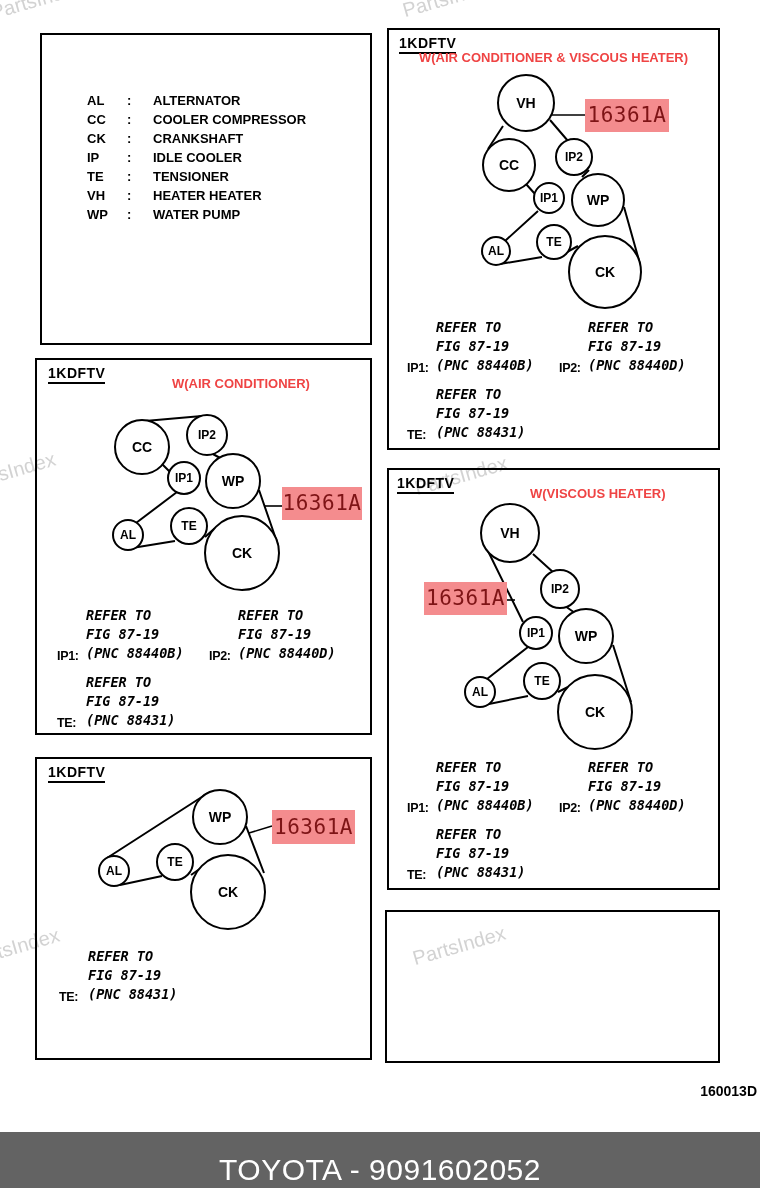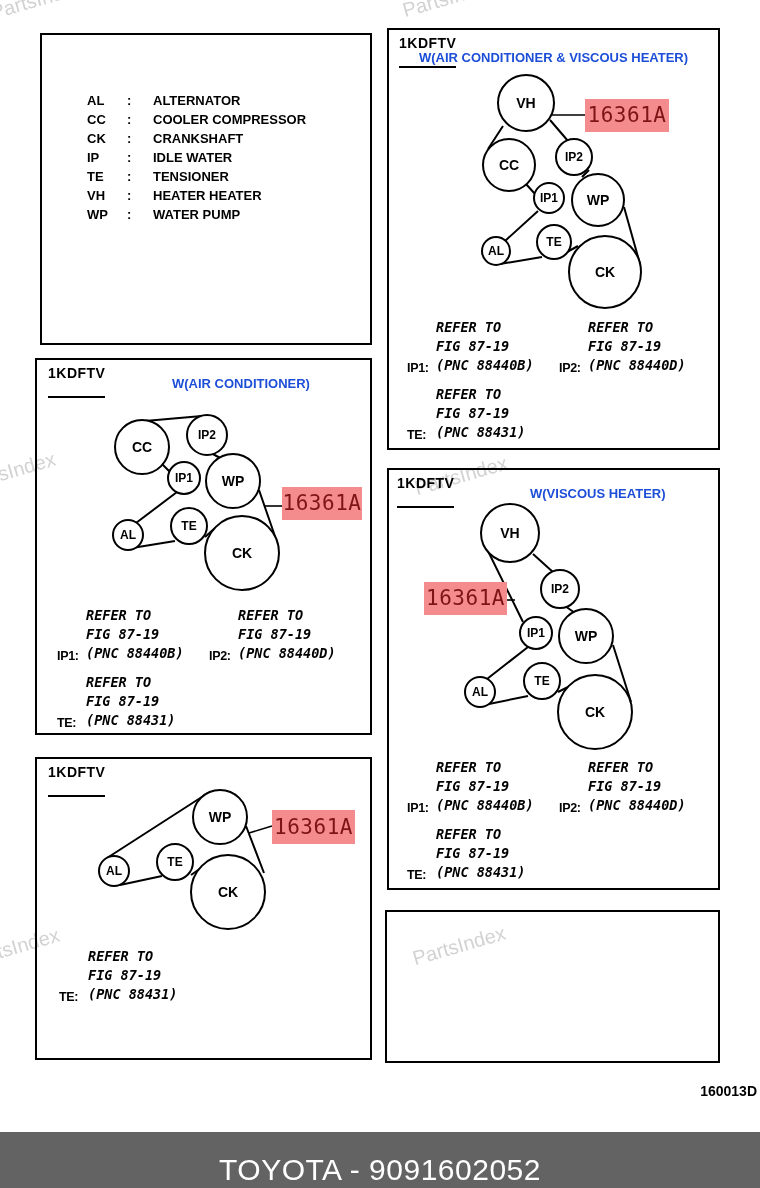--- a/index.html
+++ b/index.html
@@ -1,22 +1,22 @@
 <!DOCTYPE html>
 <html><head>
 <meta charset="utf-8">
 <style>
   html,body{margin:0;padding:0;}
   body{width:760px;height:1188px;position:relative;background:#ffffff;overflow:hidden;
        font-family:"Liberation Sans",sans-serif;}
   .page{position:absolute;inset:0;}
   .panel{position:absolute;border:2px solid #000;background:transparent;box-sizing:border-box;}
   .engine{position:absolute;font-size:14px;font-weight:bold;letter-spacing:0.5px;
-          border-bottom:2px solid #000;padding-bottom:15px;color:#000;}
-  .ptitle{position:absolute;font-size:13px;font-weight:bold;color:#1d4ed8;white-space:nowrap;}
+          border-bottom:2px solid #000;padding-bottom:1px;color:#000;}
+  .ptitle{position:absolute;font-size:13px;font-weight:bold;color:#ef4444;white-space:nowrap;}
   .belt-svg{position:absolute;left:0;top:0;}
   .belt{fill:none;stroke:#000;stroke-width:2;}
   .connector{stroke:#000;stroke-width:1.6;}
   .pulley-circle{fill:#ffffff;stroke:#000;stroke-width:2;}
   .pulley-label{font-family:"Liberation Sans",sans-serif;font-weight:bold;fill:#000;text-anchor:middle;}
   .pl-big{font-size:14px;}
   .pl-small{font-size:12px;}
   .part-label{position:absolute;background:#f48c8e;color:#7e1416;text-align:center;
               font-family:"DejaVu Sans Mono",monospace;font-weight:normal;font-size:21px;
               letter-spacing:0.5px;}
@@ -62,21 +62,21 @@
         <span class="legend-desc">COOLER COMPRESSOR</span>
       </div>
       <div class="legend-row">
         <span class="legend-code">CK</span>
         <span class="legend-colon">:</span>
         <span class="legend-desc">CRANKSHAFT</span>
       </div>
       <div class="legend-row">
         <span class="legend-code">IP</span>
         <span class="legend-colon">:</span>
-        <span class="legend-desc">IDLE WATER</span>
+        <span class="legend-desc">IDLE COOLER</span>
       </div>
       <div class="legend-row">
         <span class="legend-code">TE</span>
         <span class="legend-colon">:</span>
         <span class="legend-desc">TENSIONER</span>
       </div>
       <div class="legend-row">
         <span class="legend-code">VH</span>
         <span class="legend-colon">:</span>
         <span class="legend-desc">HEATER HEATER</span>

